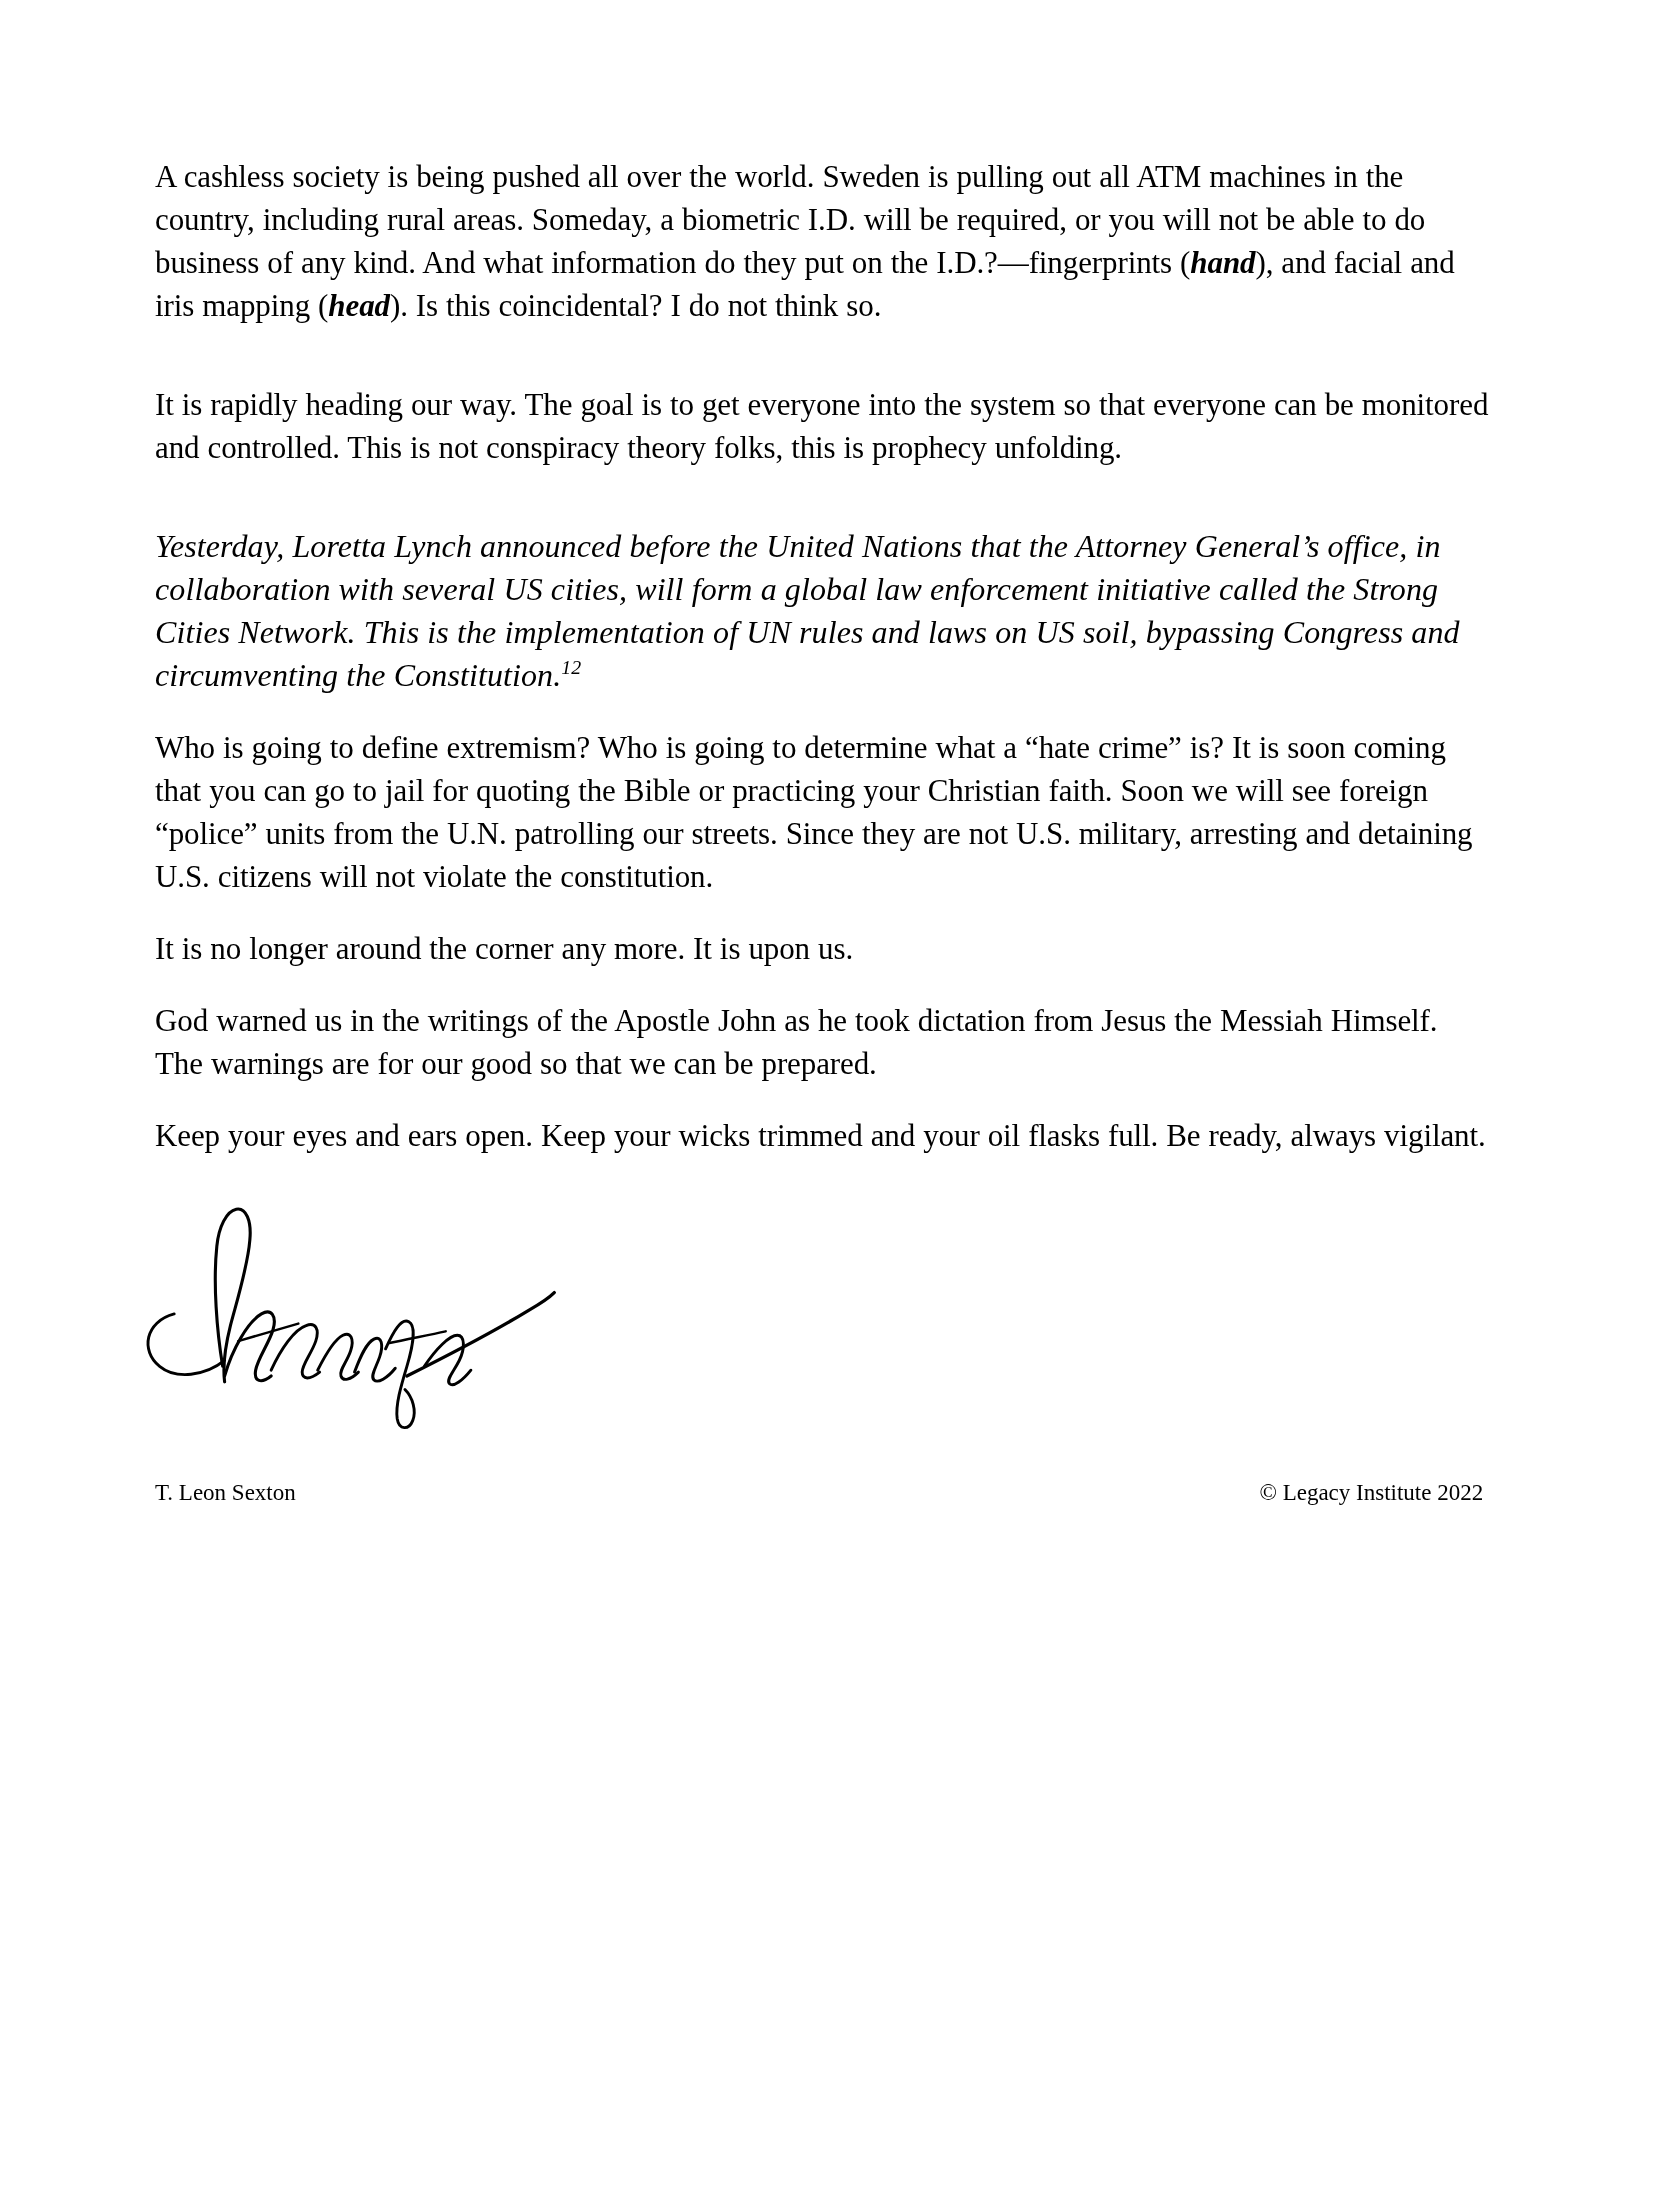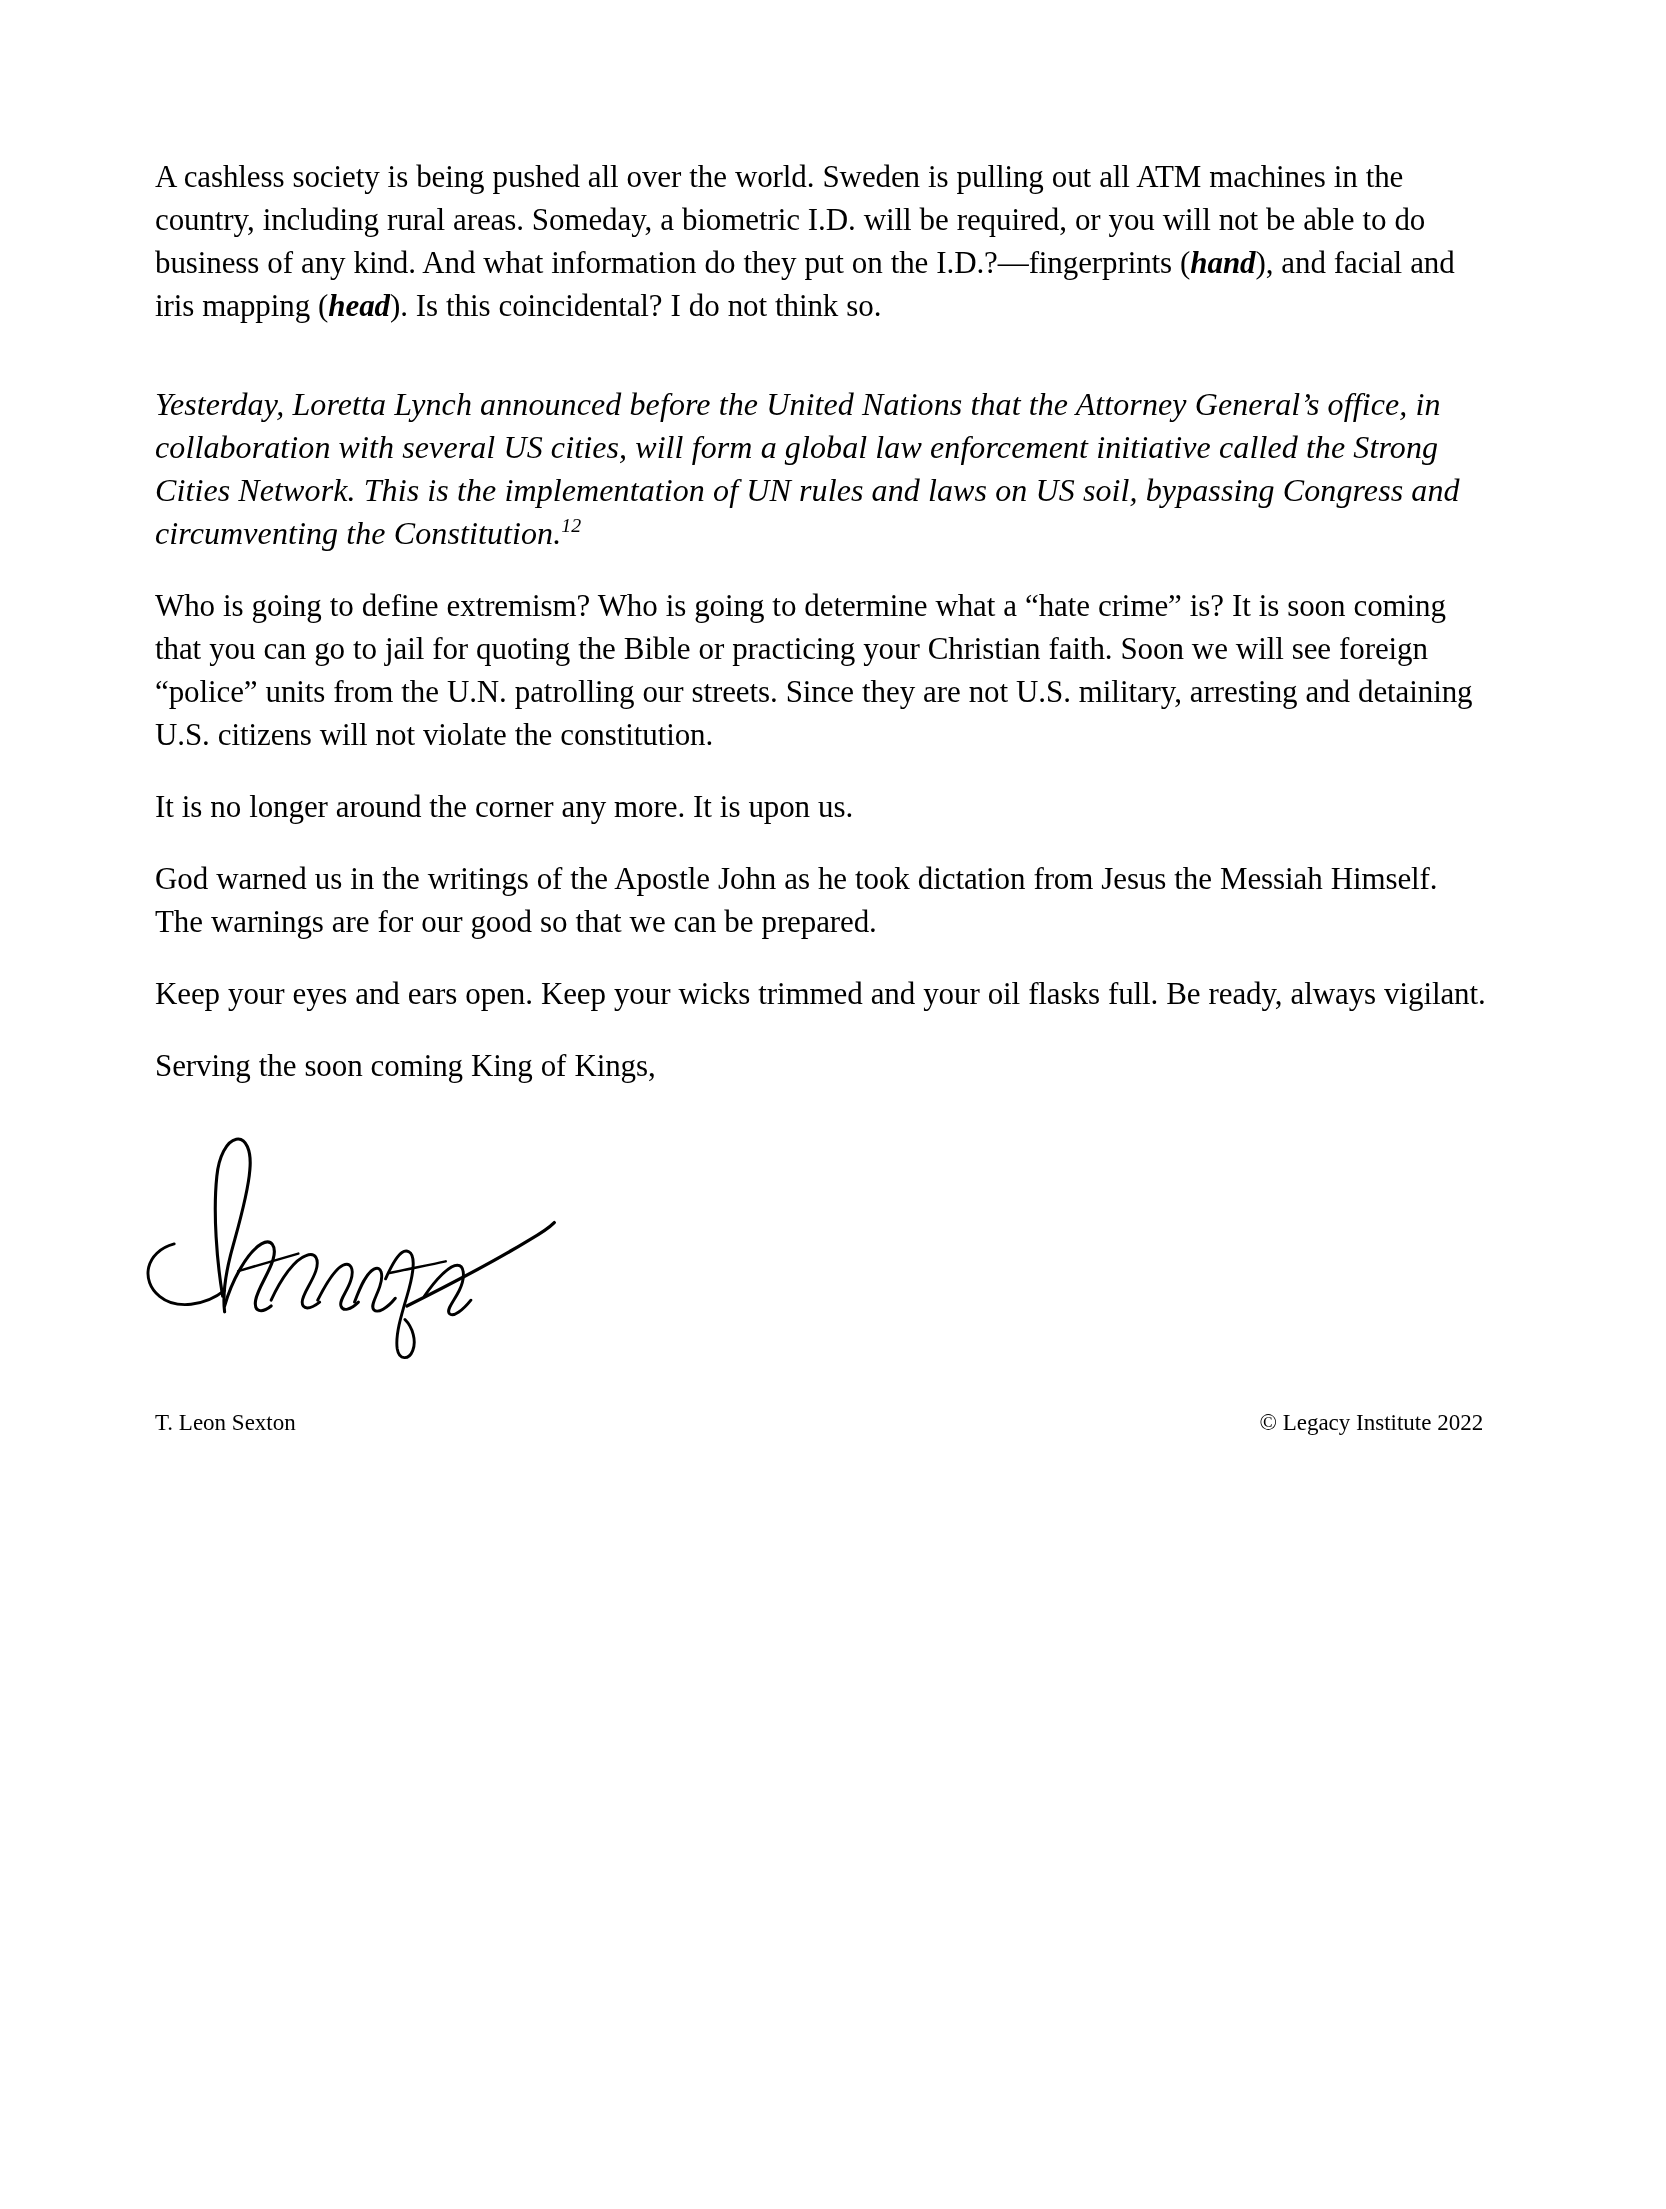--- a/index.html
+++ b/index.html
@@ -114,33 +114,33 @@
 </style>
 </head>
 <body>
 
 <div class="page">
 
   <div class="content">
 
     <p class="body-par gap-large"><span>A cashless society is being pushed all over the world.  Sweden is pulling out all ATM machines in the country, including rural areas.  Someday, a biometric I.D. will be required, or you will not be able to do business of any kind.  And what information do they put on the I.D.?—fingerprints (</span><span class="bolditalic">hand</span><span>), and facial and iris mapping (</span><span class="bolditalic">head</span><span>).  Is this coincidental?  I do not think so.</span></p>
 
+    <p class="body-par gap-large">It is rapidly heading our way.  The goal is to get everyone into the system so that everyone can be monitored and controlled.  This is not conspiracy theory folks, this is prophecy unfolding.</p>
 
 
     <p class="quote-par"><span>Yesterday, Loretta Lynch announced before the United Nations that the Attorney General’s office, in collaboration with several US cities, will form a global law enforcement initiative called the Strong Cities Network. This is the implementation of UN rules and laws on US soil, bypassing Congress and circumventing the Constitution.</span><sup class="fn-ref">12</sup></p>
 
     <p class="body-par">Who is going to define extremism?  Who is going to determine what a “hate crime” is?  It is soon coming that you can go to jail for quoting the Bible or practicing your Christian faith.  Soon we will see foreign “police” units from the U.N. patrolling our streets.  Since they are not U.S. military, arresting and detaining U.S. citizens will not violate the constitution.</p>
 
     <p class="body-par">It is no longer around the corner any more.  It is upon us.</p>
 
     <p class="body-par">God warned us in the writings of the Apostle John as he took dictation from Jesus the Messiah Himself.  The warnings are for our good so that we can be prepared.</p>
 
     <p class="body-par">Keep your eyes and ears open.  Keep your wicks trimmed and your oil flasks full.  Be ready, always vigilant.</p>
 
-    <p class="body-par">Serving the soon coming King of Kings,</p>
 
     <div class="signature-block">
       <svg class="signature-svg" width="543" height="272" viewBox="0 0 560 280">
         <g fill="none" stroke="#000000" stroke-linecap="round" stroke-linejoin="round">
           <path d="M60 142 C30 150, 25 180, 45 196 C62 210, 92 206, 112 190" stroke-width="3"></path>
           <path d="M110 196 C104 160, 100 110, 104 72 C106 52, 114 36, 124 34 C134 32, 140 46, 138 66 C136 92, 126 124, 118 154 C112 178, 110 196, 112 212" stroke-width="3.2"></path>
           <path d="M112 206 C120 178, 136 150, 150 142 C160 136, 166 144, 162 158 C158 172, 146 188, 144 200 C142 212, 150 214, 160 206" stroke-width="3.2"></path>
           <path d="M126 170 C146 164, 168 158, 188 152" stroke-width="2.6"></path>
           <path d="M160 200 C170 178, 184 158, 196 154 C206 150, 210 158, 206 170 C202 182, 192 194, 192 202 C192 210, 200 210, 210 202" stroke-width="3"></path>
           <path d="M208 200 C216 184, 226 168, 234 164 C242 160, 246 168, 242 180 C238 192, 230 200, 232 206 C234 212, 242 210, 250 202" stroke-width="3"></path>

